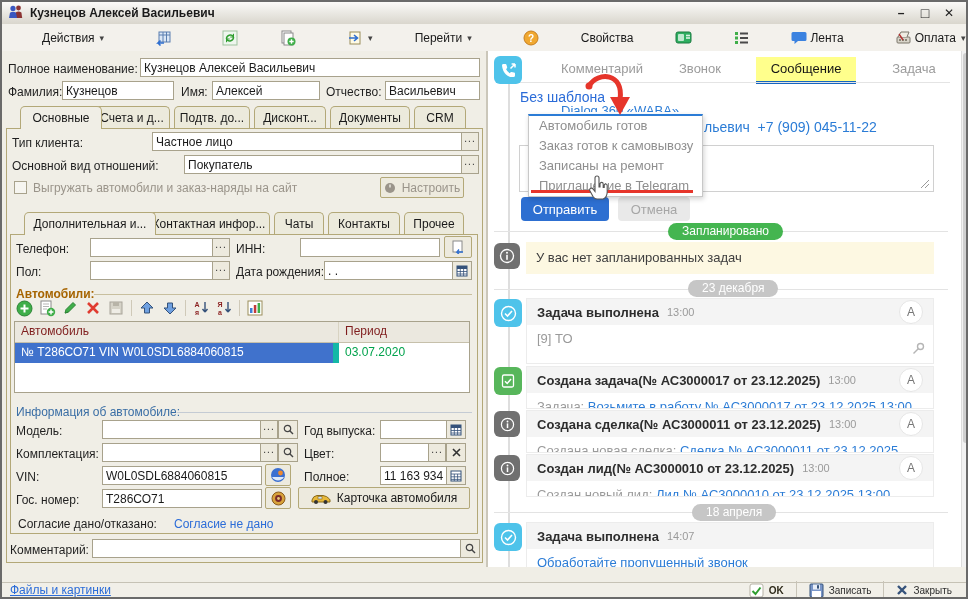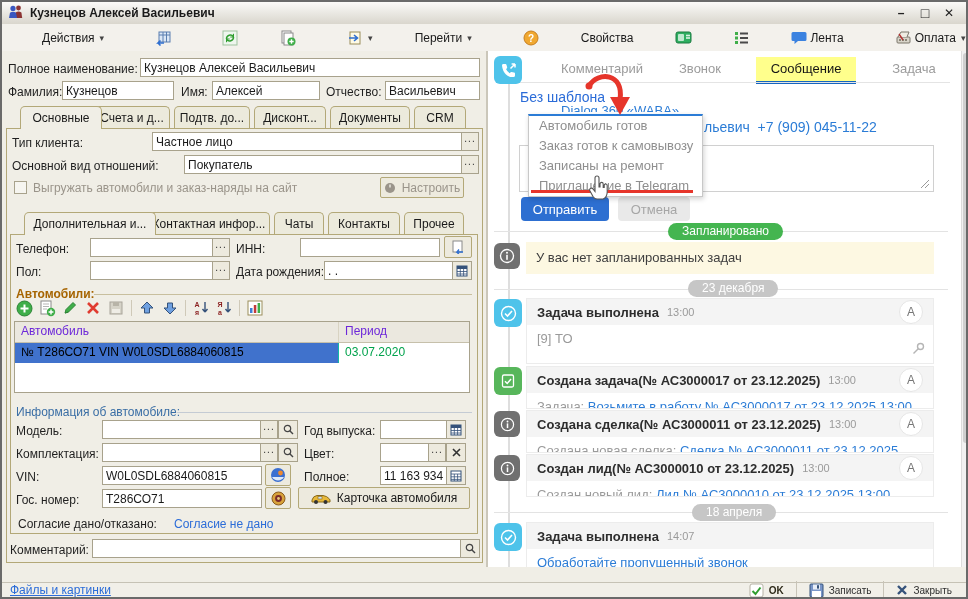--- a/index.html
+++ b/index.html
@@ -38,25 +38,25 @@
   .tab{position:absolute;height:22px;line-height:22px;text-align:center;border:1px solid #b3a878;border-bottom:none;
     border-radius:5px 5px 0 0;background:#eceadc;font-size:12px;z-index:2;cursor:pointer;box-sizing:border-box;}
   .tab.active{background:#f0eee6;height:23px;z-index:3;margin-left:12px;}
   .groupbox{position:absolute;border:1px solid #b3a878;box-sizing:border-box;}
   .seclbl{position:absolute;font-weight:bold;font-size:12px;white-space:nowrap;}
   .secline{position:absolute;height:1px;}
   .citbar{position:absolute;left:12px;top:247px;display:flex;align-items:center;gap:3px;}
   .cit{width:20px;height:20px;display:flex;align-items:center;justify-content:center;border-radius:3px;cursor:pointer;}
   .csep{width:1px;height:16px;background:#cfc9b8;margin:0 2px;}
   .cars-table{position:absolute;left:12px;top:270px;width:456px;height:72px;border:1px solid #a8a28c;background:#fff;box-sizing:border-box;font-size:12px;}
-  .ct-head{display:flex;height:20px;background:#ebe8df;border-bottom:1px solid #c6c0ab;color:#6d28d9;}
+  .ct-head{display:flex;height:20px;background:#ebe8df;border-bottom:1px solid #c6c0ab;color:#7f1d1d;}
   .ct-car{width:324px;box-sizing:border-box;padding:2px 6px;border-right:1px solid #d8d3c2;white-space:nowrap;overflow:hidden;}
   .ct-per{flex:1;box-sizing:border-box;padding:2px 6px;white-space:nowrap;}
   .ct-row{display:flex;height:20px;}
-  .ct-row .ct-car{background:#4072cc;color:#000000;border-right:1px solid #14b8a6;}
+  .ct-row .ct-car{background:#4072cc;color:#ffffff;border-right:6px solid #14b8a6;}
   .ct-row .ct-per{color:#00a24c;}
   .blue-link{color:#2b6cd8;cursor:pointer;}
   .btn1c{position:absolute;display:flex;align-items:center;justify-content:center;gap:6px;background:#edeade;
     border:1px solid #b3a878;border-radius:2px;font-size:12px;cursor:pointer;box-sizing:border-box;}
   .btn1c.dis{color:#9a948a;}
   .chk{position:absolute;width:13px;height:13px;background:#f6f5f0;border:1px solid #a8a28c;box-sizing:border-box;}
   
   .right{position:absolute;left:486px;top:49px;width:482px;height:516px;background:#fff;overflow:hidden;}
   .tl-line{position:absolute;left:20px;top:32px;bottom:0;width:2px;background:#dedede;}
   .ftab{position:absolute;top:6px;height:24px;line-height:24px;text-align:center;font-size:13px;color:#9b9b9b;cursor:pointer;}

